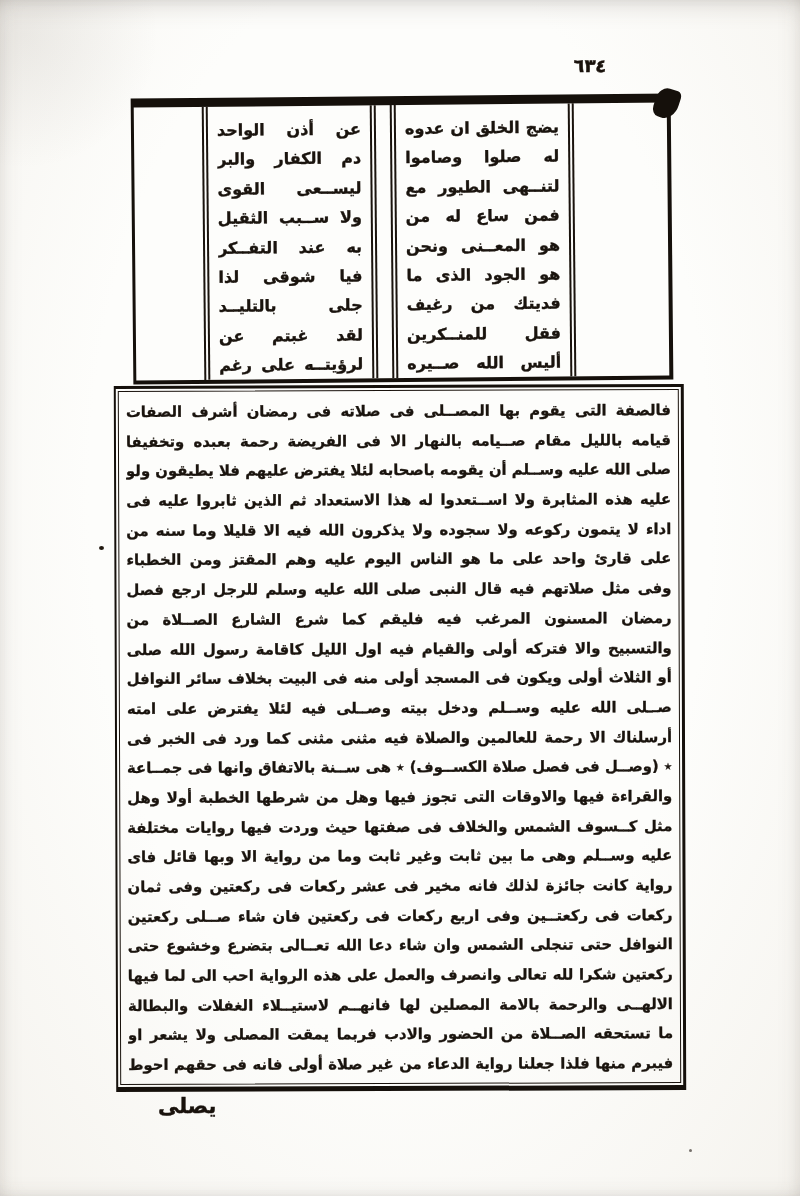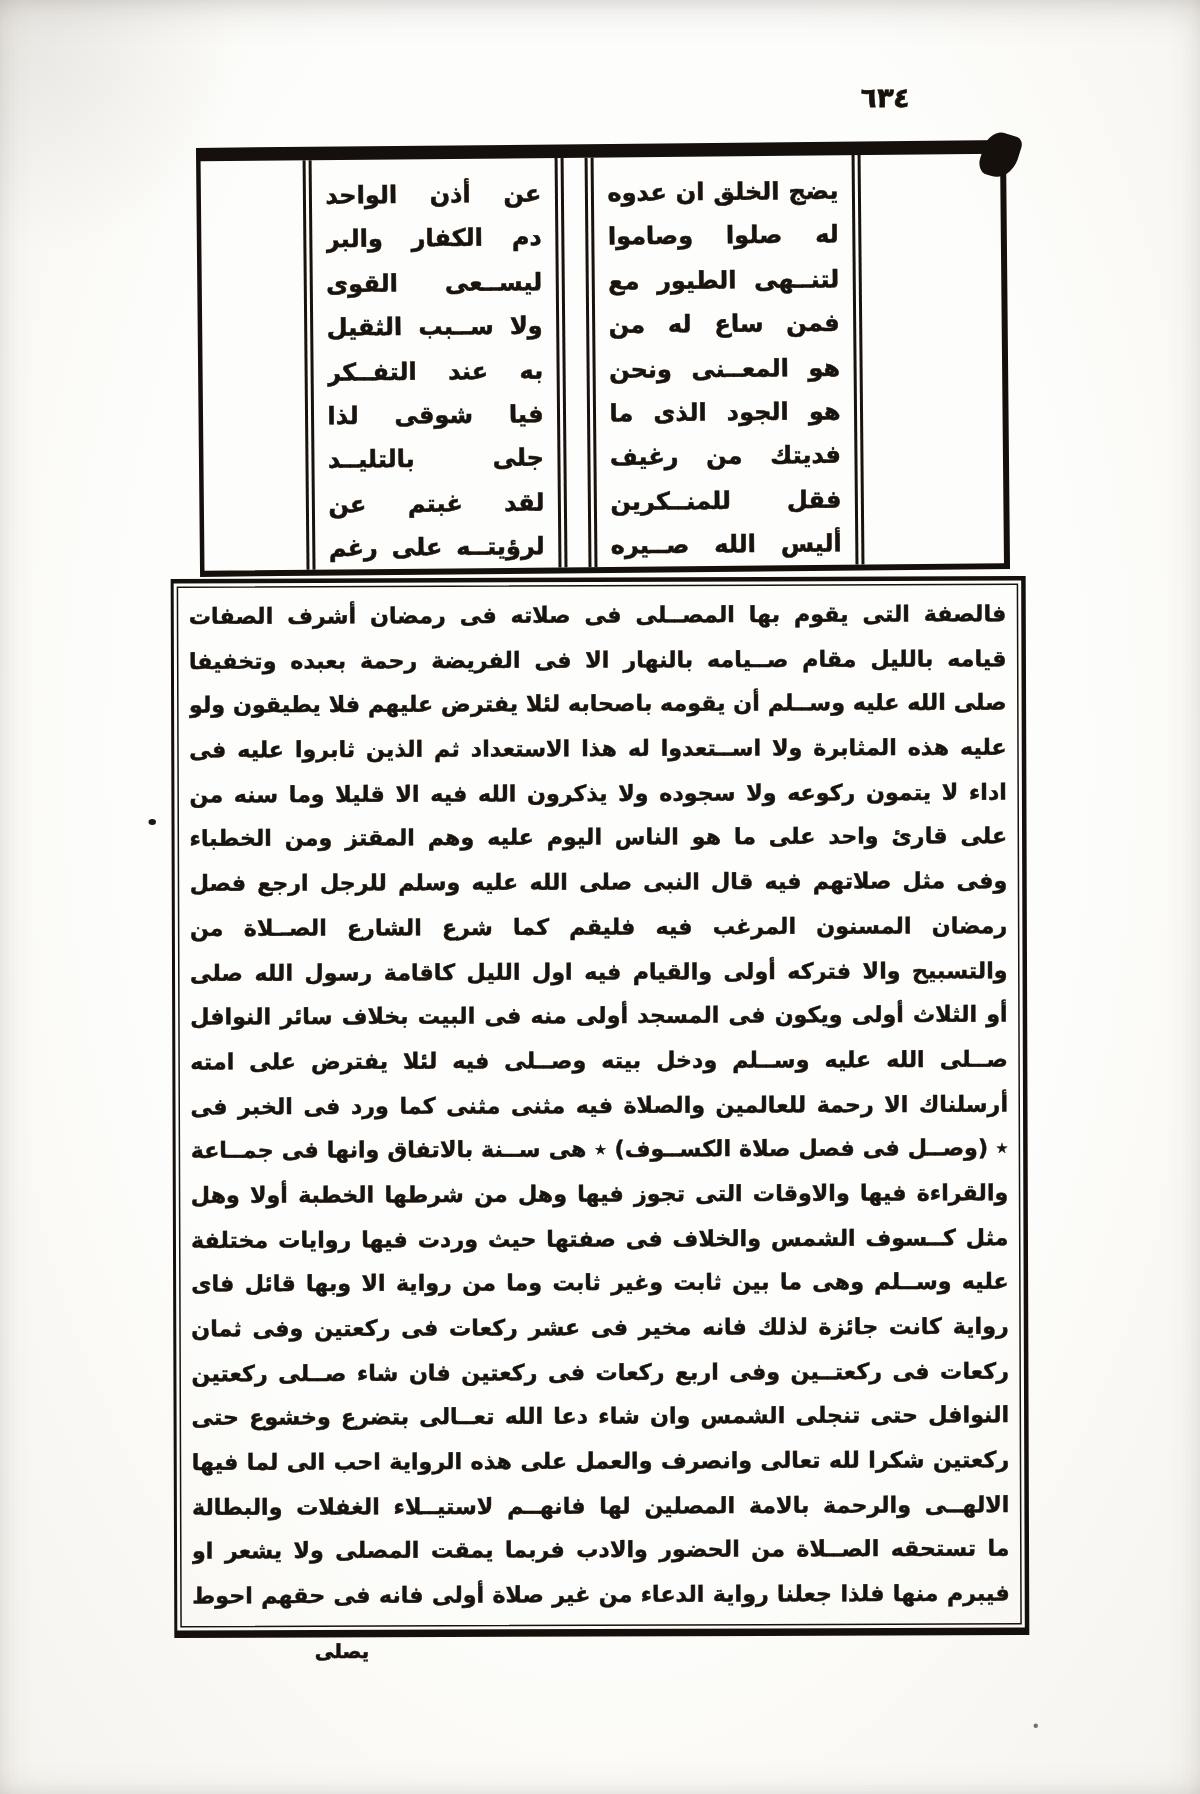--- a/index.html
+++ b/index.html
@@ -74,21 +74,21 @@
     padding:5px 7px 0 7px;overflow:hidden;
   }
   .body-line{
     height:29.7px;line-height:29.7px;overflow:hidden;
     font-size:14.8px;font-weight:bold;
     direction:rtl;text-align:justify;text-align-last:justify;
     -webkit-text-stroke:.3px #1a130d;
   }
   .catchword{
     position:absolute;left:158px;top:1094px;width:88px;
-    font-size:13px;font-weight:bold;text-align:right;direction:rtl;
+    font-size:21px;font-weight:bold;text-align:left;direction:rtl;
     -webkit-text-stroke:.4px #19120c;
   }
   .speck{
     position:absolute;background:#201810;border-radius:50%;
   }
   .speck-1{left:99px;top:546px;width:5px;height:4px;}
   .speck-2{left:689px;top:1149px;width:3px;height:3px;opacity:.6;}
   .smudge{
     position:absolute;left:0;top:0;width:160px;height:170px;pointer-events:none;
     background:radial-gradient(ellipse at 15% 20%, rgba(110,100,90,.10), transparent 70%);

